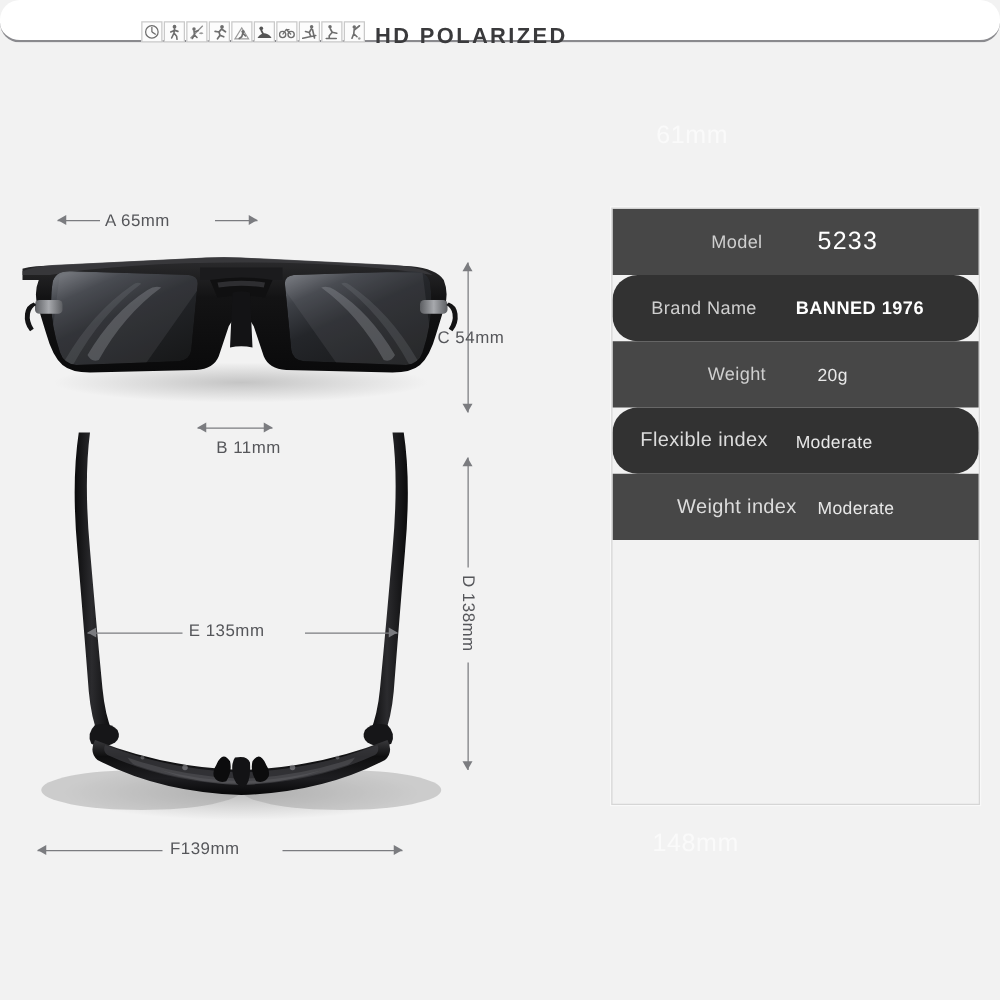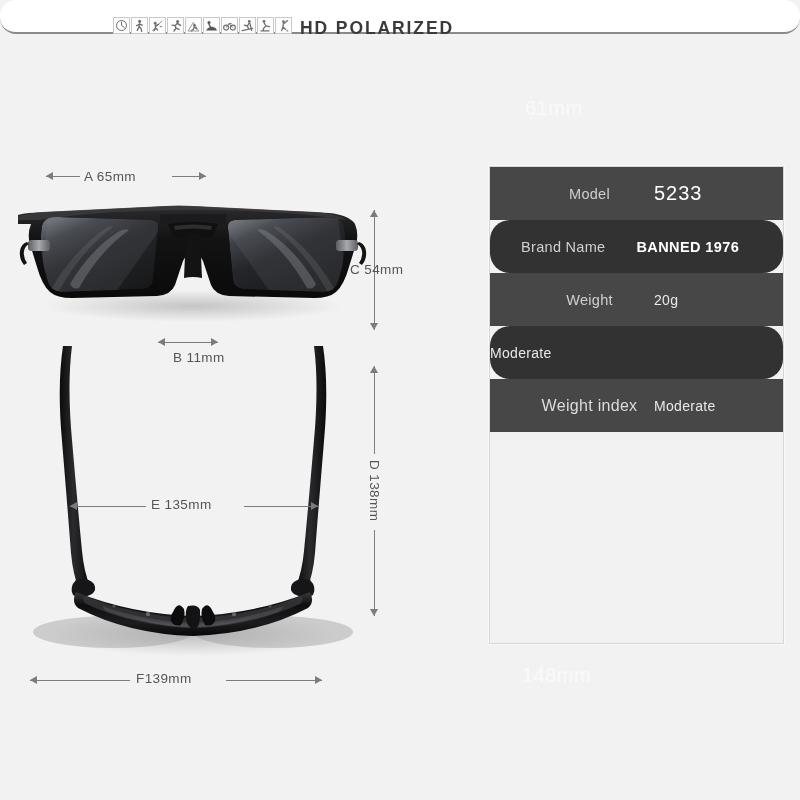--- a/index.html
+++ b/index.html
@@ -396,20 +396,21 @@
       </div>
       <div class="spec-row dark" data-emph="brand">
         <div class="spec-label">Brand Name</div>
         <div class="spec-value">BANNED 1976</div>
       </div>
       <div class="spec-row light">
         <div class="spec-label">Weight</div>
         <div class="spec-value">20g</div>
       </div>
       <div class="spec-row dark" data-emph="bigl">
+        <div class="spec-label">Flexible index</div>
         <div class="spec-value">Moderate</div>
       </div>
       <div class="spec-row light" data-emph="bigl">
         <div class="spec-label">Weight index</div>
         <div class="spec-value">Moderate</div>
       </div>
     </div>
 
 </div>
 

